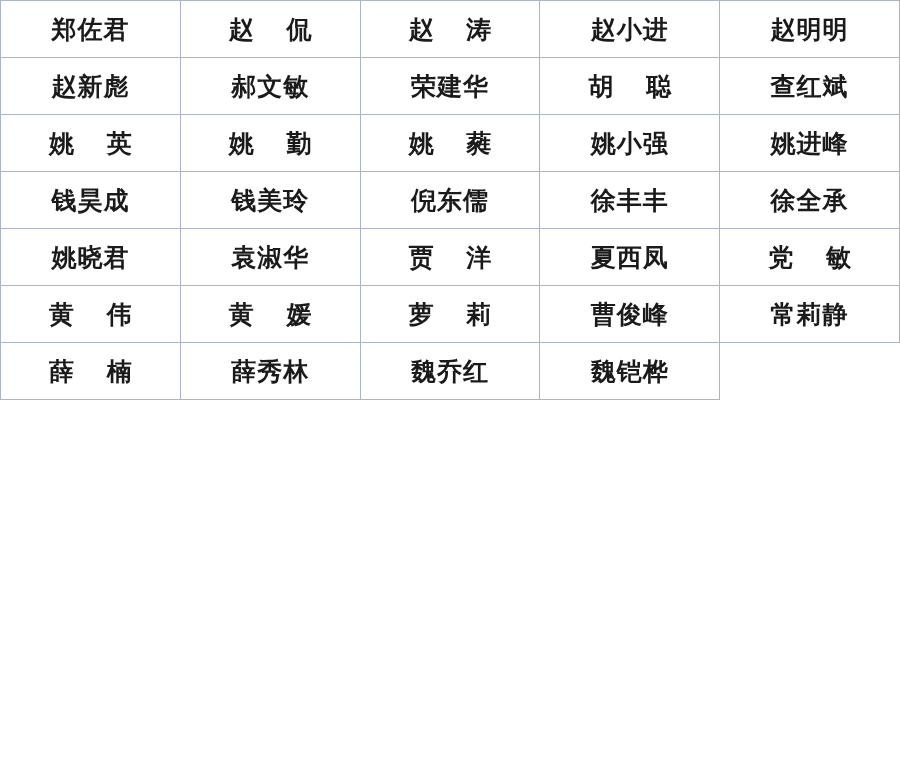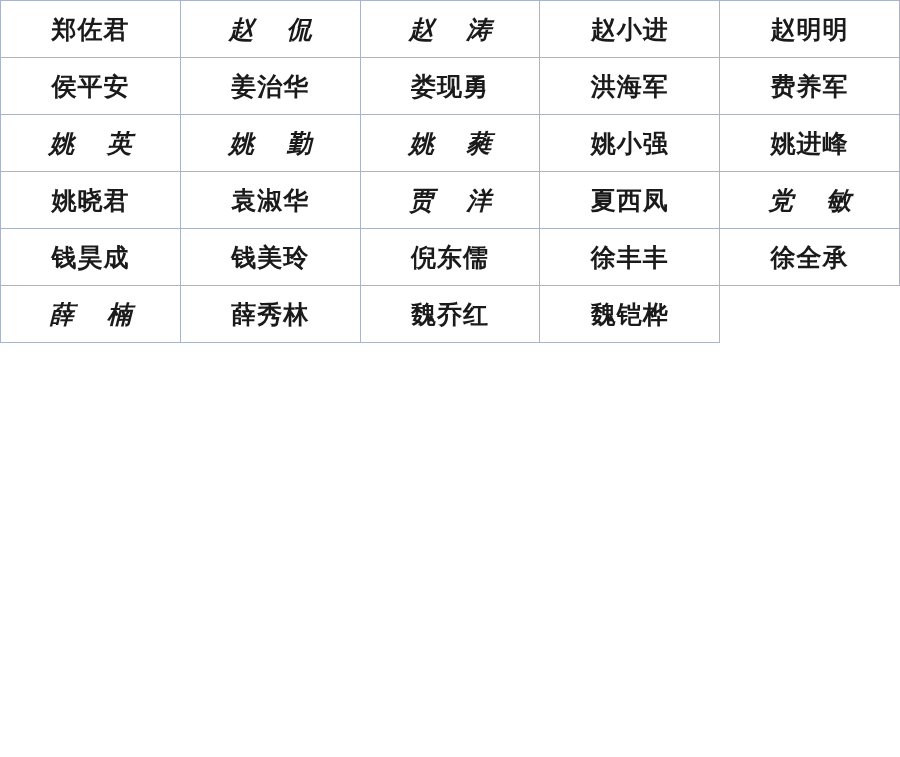--- a/index.html
+++ b/index.html
@@ -30,62 +30,68 @@
     white-space: nowrap;
     overflow: hidden;
   }
   #name-table td.empty {
     border: none;
   }
   
   #name-table td.spaced {
     letter-spacing: 12px;
     text-indent: 12px;
-    font-style: italic;
   }
 </style>
 </head>
 <body>
 
 <table id="name-table">
   <tbody>
       <tr>
         <td>郑佐君</td>
         <td class="spaced">赵 侃</td>
         <td class="spaced">赵 涛</td>
         <td>赵小进</td>
         <td>赵明明</td>
       </tr>
       <tr>
-        <td>侯平安</td>
-        <td>姜治华</td>
-        <td>娄现勇</td>
-        <td>洪海军</td>
-        <td>费养军</td>
+        <td>赵新彪</td>
+        <td>郝文敏</td>
+        <td>荣建华</td>
+        <td class="spaced">胡 聪</td>
+        <td>查红斌</td>
       </tr>
       <tr>
         <td class="spaced">姚 英</td>
         <td class="spaced">姚 勤</td>
         <td class="spaced">姚 蕤</td>
         <td>姚小强</td>
         <td>姚进峰</td>
       </tr>
       <tr>
+        <td>钱昊成</td>
+        <td>钱美玲</td>
+        <td>倪东儒</td>
+        <td>徐丰丰</td>
+        <td>徐全承</td>
+      </tr>
+      <tr>
         <td>姚晓君</td>
         <td>袁淑华</td>
         <td class="spaced">贾 洋</td>
         <td>夏西凤</td>
         <td class="spaced">党 敏</td>
       </tr>
       <tr>
-        <td>钱昊成</td>
-        <td>钱美玲</td>
-        <td>倪东儒</td>
-        <td>徐丰丰</td>
-        <td>徐全承</td>
+        <td class="spaced">黄 伟</td>
+        <td class="spaced">黄 媛</td>
+        <td class="spaced">萝 莉</td>
+        <td>曹俊峰</td>
+        <td>常莉静</td>
       </tr>
       <tr>
         <td class="spaced">薛 楠</td>
         <td>薛秀林</td>
         <td>魏乔红</td>
         <td>魏铠桦</td>
         <td class="empty"></td>
       </tr>
     </tbody>
 </table>

